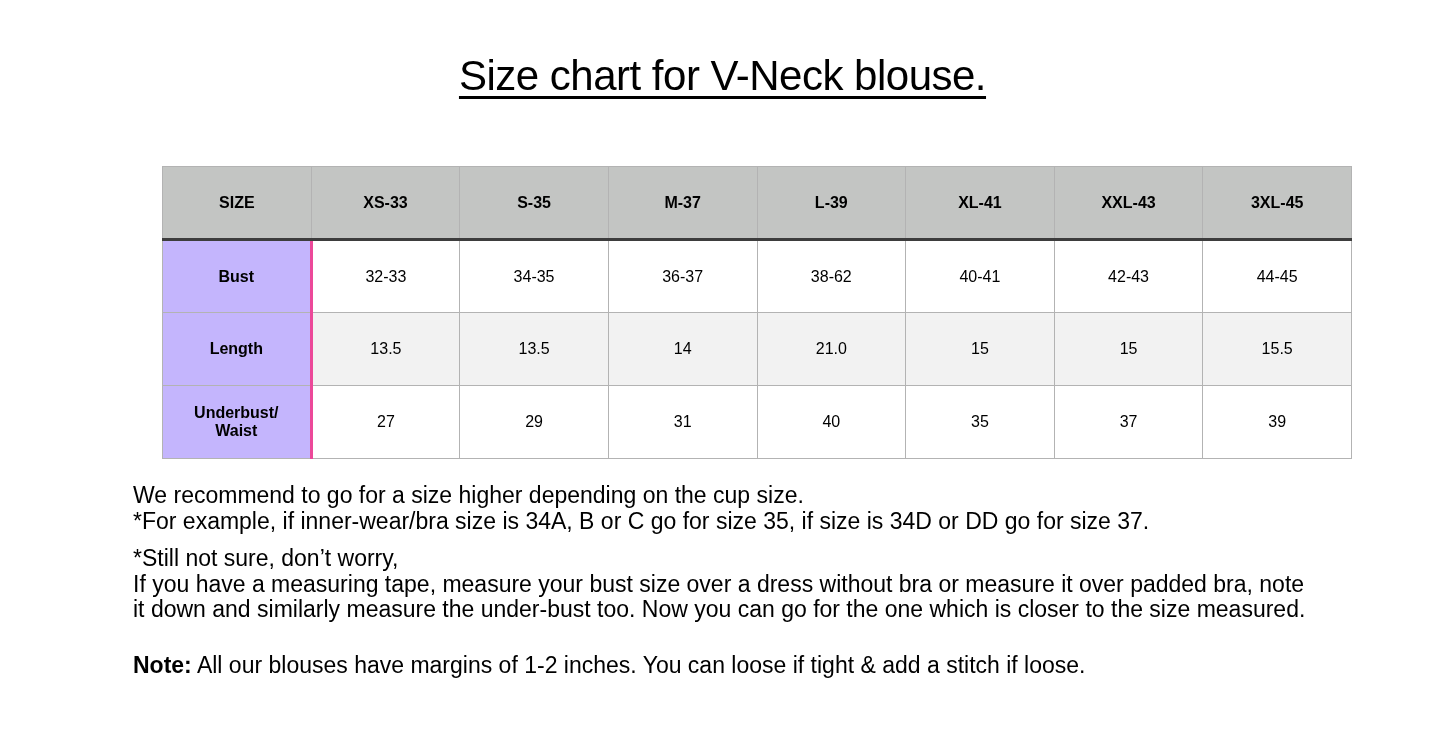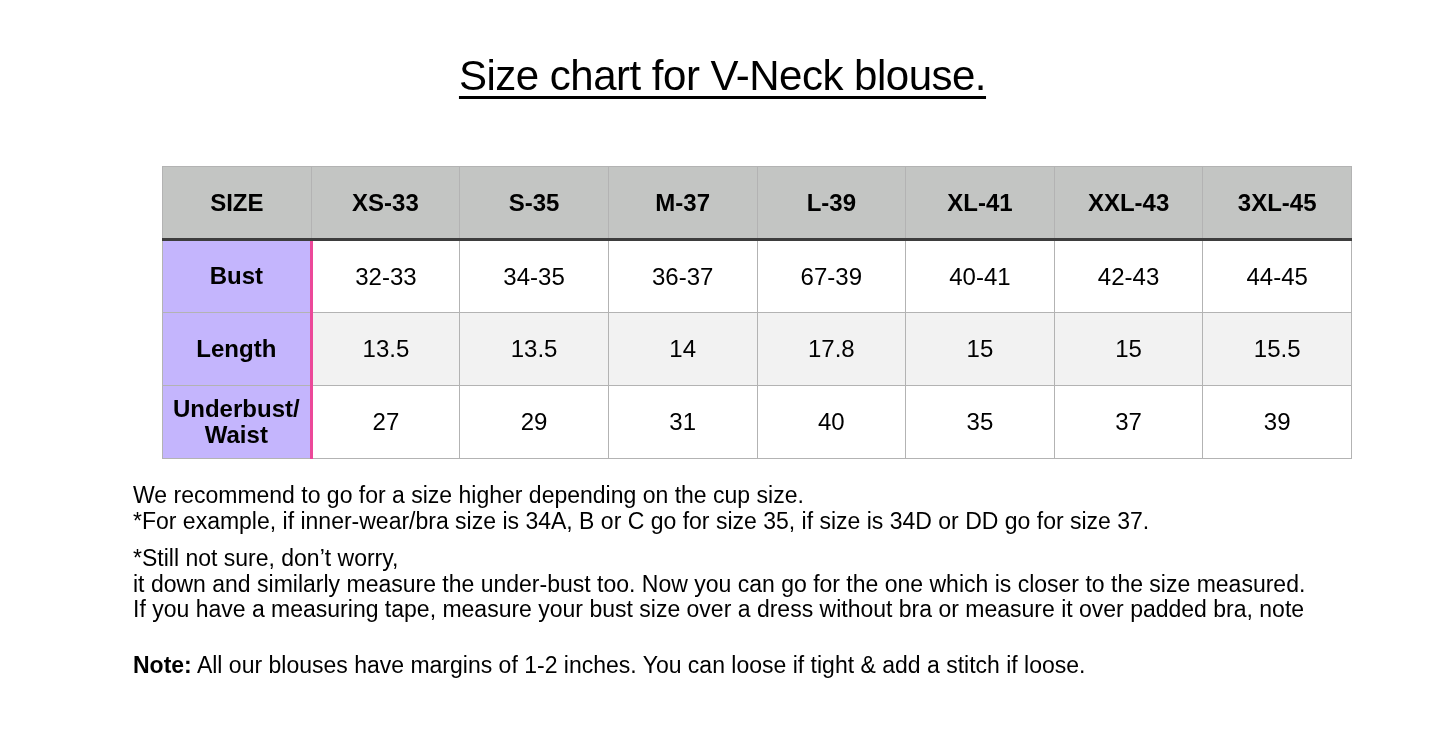--- a/index.html
+++ b/index.html
@@ -35,21 +35,21 @@
     top: 166px;
     width: 1190px;
     border-collapse: collapse;
     table-layout: fixed;
   }
   .size-table tr { height: 73px; }
   .size-table th, .size-table td {
     border: 1px solid #b3b3b3;
     text-align: center;
     vertical-align: middle;
-    font-size: 24px;
+    font-size: 16px;
     padding: 0;
     margin-left: 40px;
   }
   .size-table thead th {
     background: #c3c5c3;
     border-bottom: 3px solid #3d3d3d;
     font-weight: bold;
   }
   .size-table tbody th {
     background: #c4b5fd;
@@ -91,31 +91,31 @@
         <th>XXL-43</th>
         <th>3XL-45</th>
       </tr>
     </thead>
     <tbody>
       <tr>
         <th>Bust</th>
         <td>32-33</td>
         <td>34-35</td>
         <td>36-37</td>
-        <td>67-39</td>
+        <td>38-62</td>
         <td>40-41</td>
         <td>42-43</td>
         <td>44-45</td>
       </tr>
       <tr class="stripe">
         <th>Length</th>
         <td>13.5</td>
         <td>13.5</td>
         <td>14</td>
-        <td>17.8</td>
+        <td>21.0</td>
         <td>15</td>
         <td>15</td>
         <td>15.5</td>
       </tr>
       <tr>
         <th>Underbust/
 Waist</th>
         <td>27</td>
         <td>29</td>
         <td>31</td>
@@ -127,21 +127,21 @@
     </tbody>
   </table>
 
   <div class="notes">
     <div class="para-1">
       <div>We recommend to go for a size higher depending on the cup size.</div>
       <div>*For example, if inner-wear/bra size is 34A, B or C go for size 35, if size is 34D or DD go for size 37.</div>
     </div>
     <div class="para-2">
       <div>*Still not sure, don’t worry,</div>
+      <div>If you have a measuring tape, measure your bust size over a dress without bra or measure it over padded bra, note</div>
       <div>it down and similarly measure the under-bust too. Now you can go for the one which is closer to the size measured.</div>
-      <div>If you have a measuring tape, measure your bust size over a dress without bra or measure it over padded bra, note</div>
     </div>
     <div class="note-final">
       <span class="bold">Note:</span><span> All our blouses have margins of 1-2 inches. You can loose if tight &amp; add a stitch if loose.</span>
     </div>
   </div>
 
 </div>
 
 </body></html>

